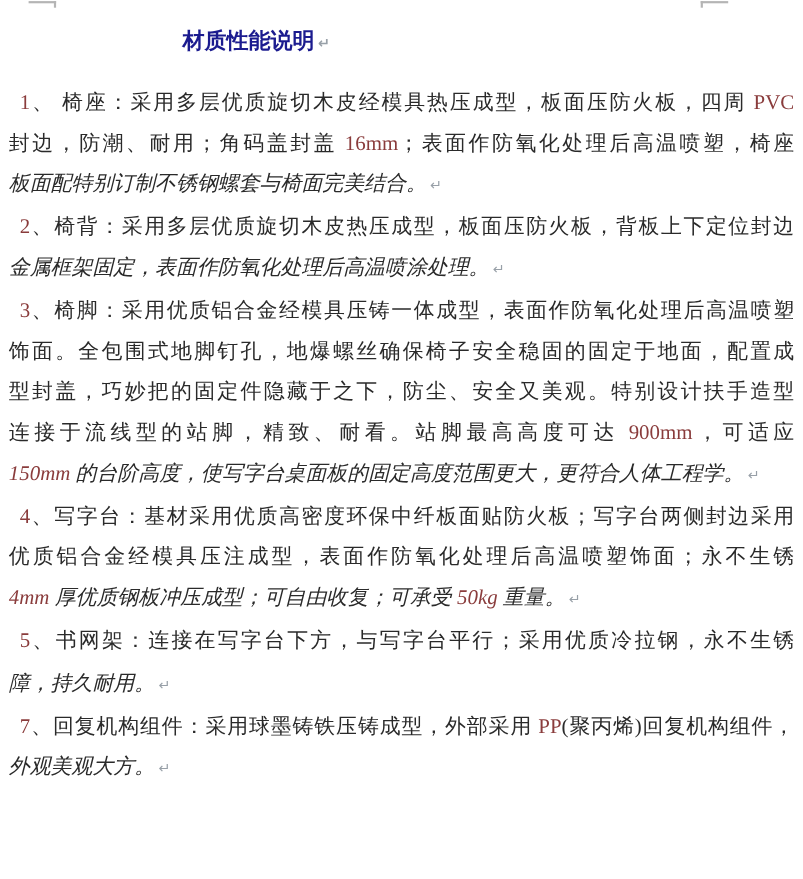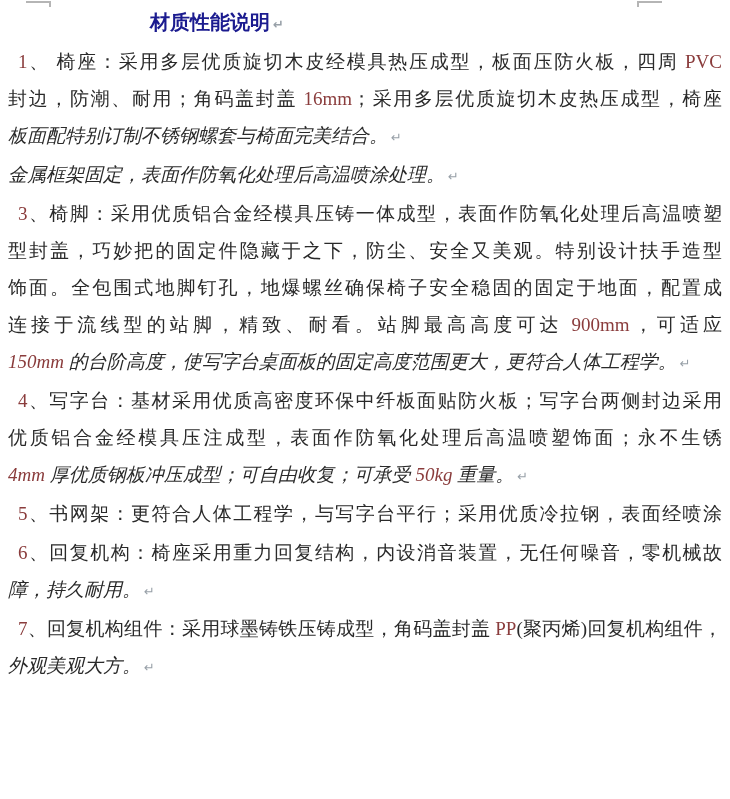--- a/index.html
+++ b/index.html
@@ -18,21 +18,21 @@
     position:relative;
     overflow:hidden;
   }
   .crop-mark{
     position:absolute;top:1px;width:23px;height:4px;
     border-top:2px solid var(--c-crop);
   }
   .crop-mark.left{left:26px;border-right:2px solid var(--c-crop);}
   .crop-mark.right{left:637px;border-left:2px solid var(--c-crop);}
   .title{
-    margin:0;
+    margin:16px;
     padding:7px 0 0 150px;
     font-size:20px;
     line-height:30px;
     font-weight:bold;
     color:var(--c-title);
   }
   #paragraphs{
     padding:3px 8px 0 8px;
     font-size:19px;
     color:var(--c-body);
@@ -62,43 +62,43 @@
 
 <div class="page">
   <div class="crop-mark left"></div>
   <div class="crop-mark right"></div>
 
   <h1 class="title"><span>材质性能说明</span><span class="pilcrow">↵</span></h1>
 
   <div id="paragraphs">
       <div class="para">
         <div class="line first"><span class="seg num">1</span><span class="seg cjk">、 椅座：采用多层优质旋切木皮经模具热压成型，板面压防火板，四周 </span><span class="seg num">PVC</span></div>
-        <div class="line"><span class="seg cjk">封边，防潮、耐用；角码盖封盖 </span><span class="seg num">16mm</span><span class="seg cjk">；采用多层优质旋切木皮热压成型，椅座</span></div>
+        <div class="line"><span class="seg cjk">封边，防潮、耐用；角码盖封盖 </span><span class="seg num">16mm</span><span class="seg cjk">；表面作防氧化处理后高温喷塑，椅座</span></div>
         <div class="line last"><span class="seg cjk">板面配特别订制不锈钢螺套与椅面完美结合。</span><span class="pilcrow">↵</span></div>
       </div>
       <div class="para">
+        <div class="line first"><span class="seg num">2</span><span class="seg cjk">、椅背：采用多层优质旋切木皮热压成型，板面压防火板，背板上下定位封边</span></div>
         <div class="line last"><span class="seg cjk">金属框架固定，表面作防氧化处理后高温喷涂处理。</span><span class="pilcrow">↵</span></div>
       </div>
       <div class="para">
         <div class="line first"><span class="seg num">3</span><span class="seg cjk">、椅脚：采用优质铝合金经模具压铸一体成型，表面作防氧化处理后高温喷塑</span></div>
+        <div class="line"><span class="seg cjk">饰面。全包围式地脚钉孔，地爆螺丝确保椅子安全稳固的固定于地面，配置成</span></div>
         <div class="line"><span class="seg cjk">型封盖，巧妙把的固定件隐藏于之下，防尘、安全又美观。特别设计扶手造型</span></div>
-        <div class="line"><span class="seg cjk">饰面。全包围式地脚钉孔，地爆螺丝确保椅子安全稳固的固定于地面，配置成</span></div>
         <div class="line"><span class="seg cjk">连接于流线型的站脚，精致、耐看。站脚最高高度可达 </span><span class="seg num">900mm</span><span class="seg cjk">，可适应</span></div>
         <div class="line last"><span class="seg num">150mm</span><span class="seg cjk"> 的台阶高度，使写字台桌面板的固定高度范围更大，更符合人体工程学。</span><span class="pilcrow">↵</span></div>
       </div>
       <div class="para">
         <div class="line first"><span class="seg num">4</span><span class="seg cjk">、写字台：基材采用优质高密度环保中纤板面贴防火板；写字台两侧封边采用</span></div>
         <div class="line"><span class="seg cjk">优质铝合金经模具压注成型，表面作防氧化处理后高温喷塑饰面；永不生锈</span></div>
         <div class="line last"><span class="seg num">4mm</span><span class="seg cjk"> 厚优质钢板冲压成型；可自由收复；可承受 </span><span class="seg num">50kg</span><span class="seg cjk"> 重量。</span><span class="pilcrow">↵</span></div>
       </div>
       <div class="para">
-        <div class="line first"><span class="seg num">5</span><span class="seg cjk">、书网架：更符合人体工程学，与写字台平行；采用优质冷拉钢，表面经喷涂</span></div>
+        <div class="line first"><span class="seg num">5</span><span class="seg cjk">、书网架：连接在写字台下方，与写字台平行；采用优质冷拉钢，永不生锈</span></div>
       </div>
       <div class="para">
-        <div class="line first"><span class="seg num">6</span><span class="seg cjk">、回复机构：椅座采用重力回复结构，内设消音装置，无任何噪音，零机械故</span></div>
         <div class="line last"><span class="seg cjk">障，持久耐用。</span><span class="pilcrow">↵</span></div>
       </div>
       <div class="para">
-        <div class="line first"><span class="seg num">7</span><span class="seg cjk">、回复机构组件：采用球墨铸铁压铸成型，角码盖封盖 </span><span class="seg num">PP</span><span class="seg cjk">(聚丙烯)回复机构组件，</span></div>
+        <div class="line first"><span class="seg num">7</span><span class="seg cjk">、回复机构组件：采用球墨铸铁压铸成型，外部采用 </span><span class="seg num">PP</span><span class="seg cjk">(聚丙烯)回复机构组件，</span></div>
         <div class="line last"><span class="seg cjk">外观美观大方。</span><span class="pilcrow">↵</span></div>
       </div>
     </div>
 </div>
 
 </body></html>

